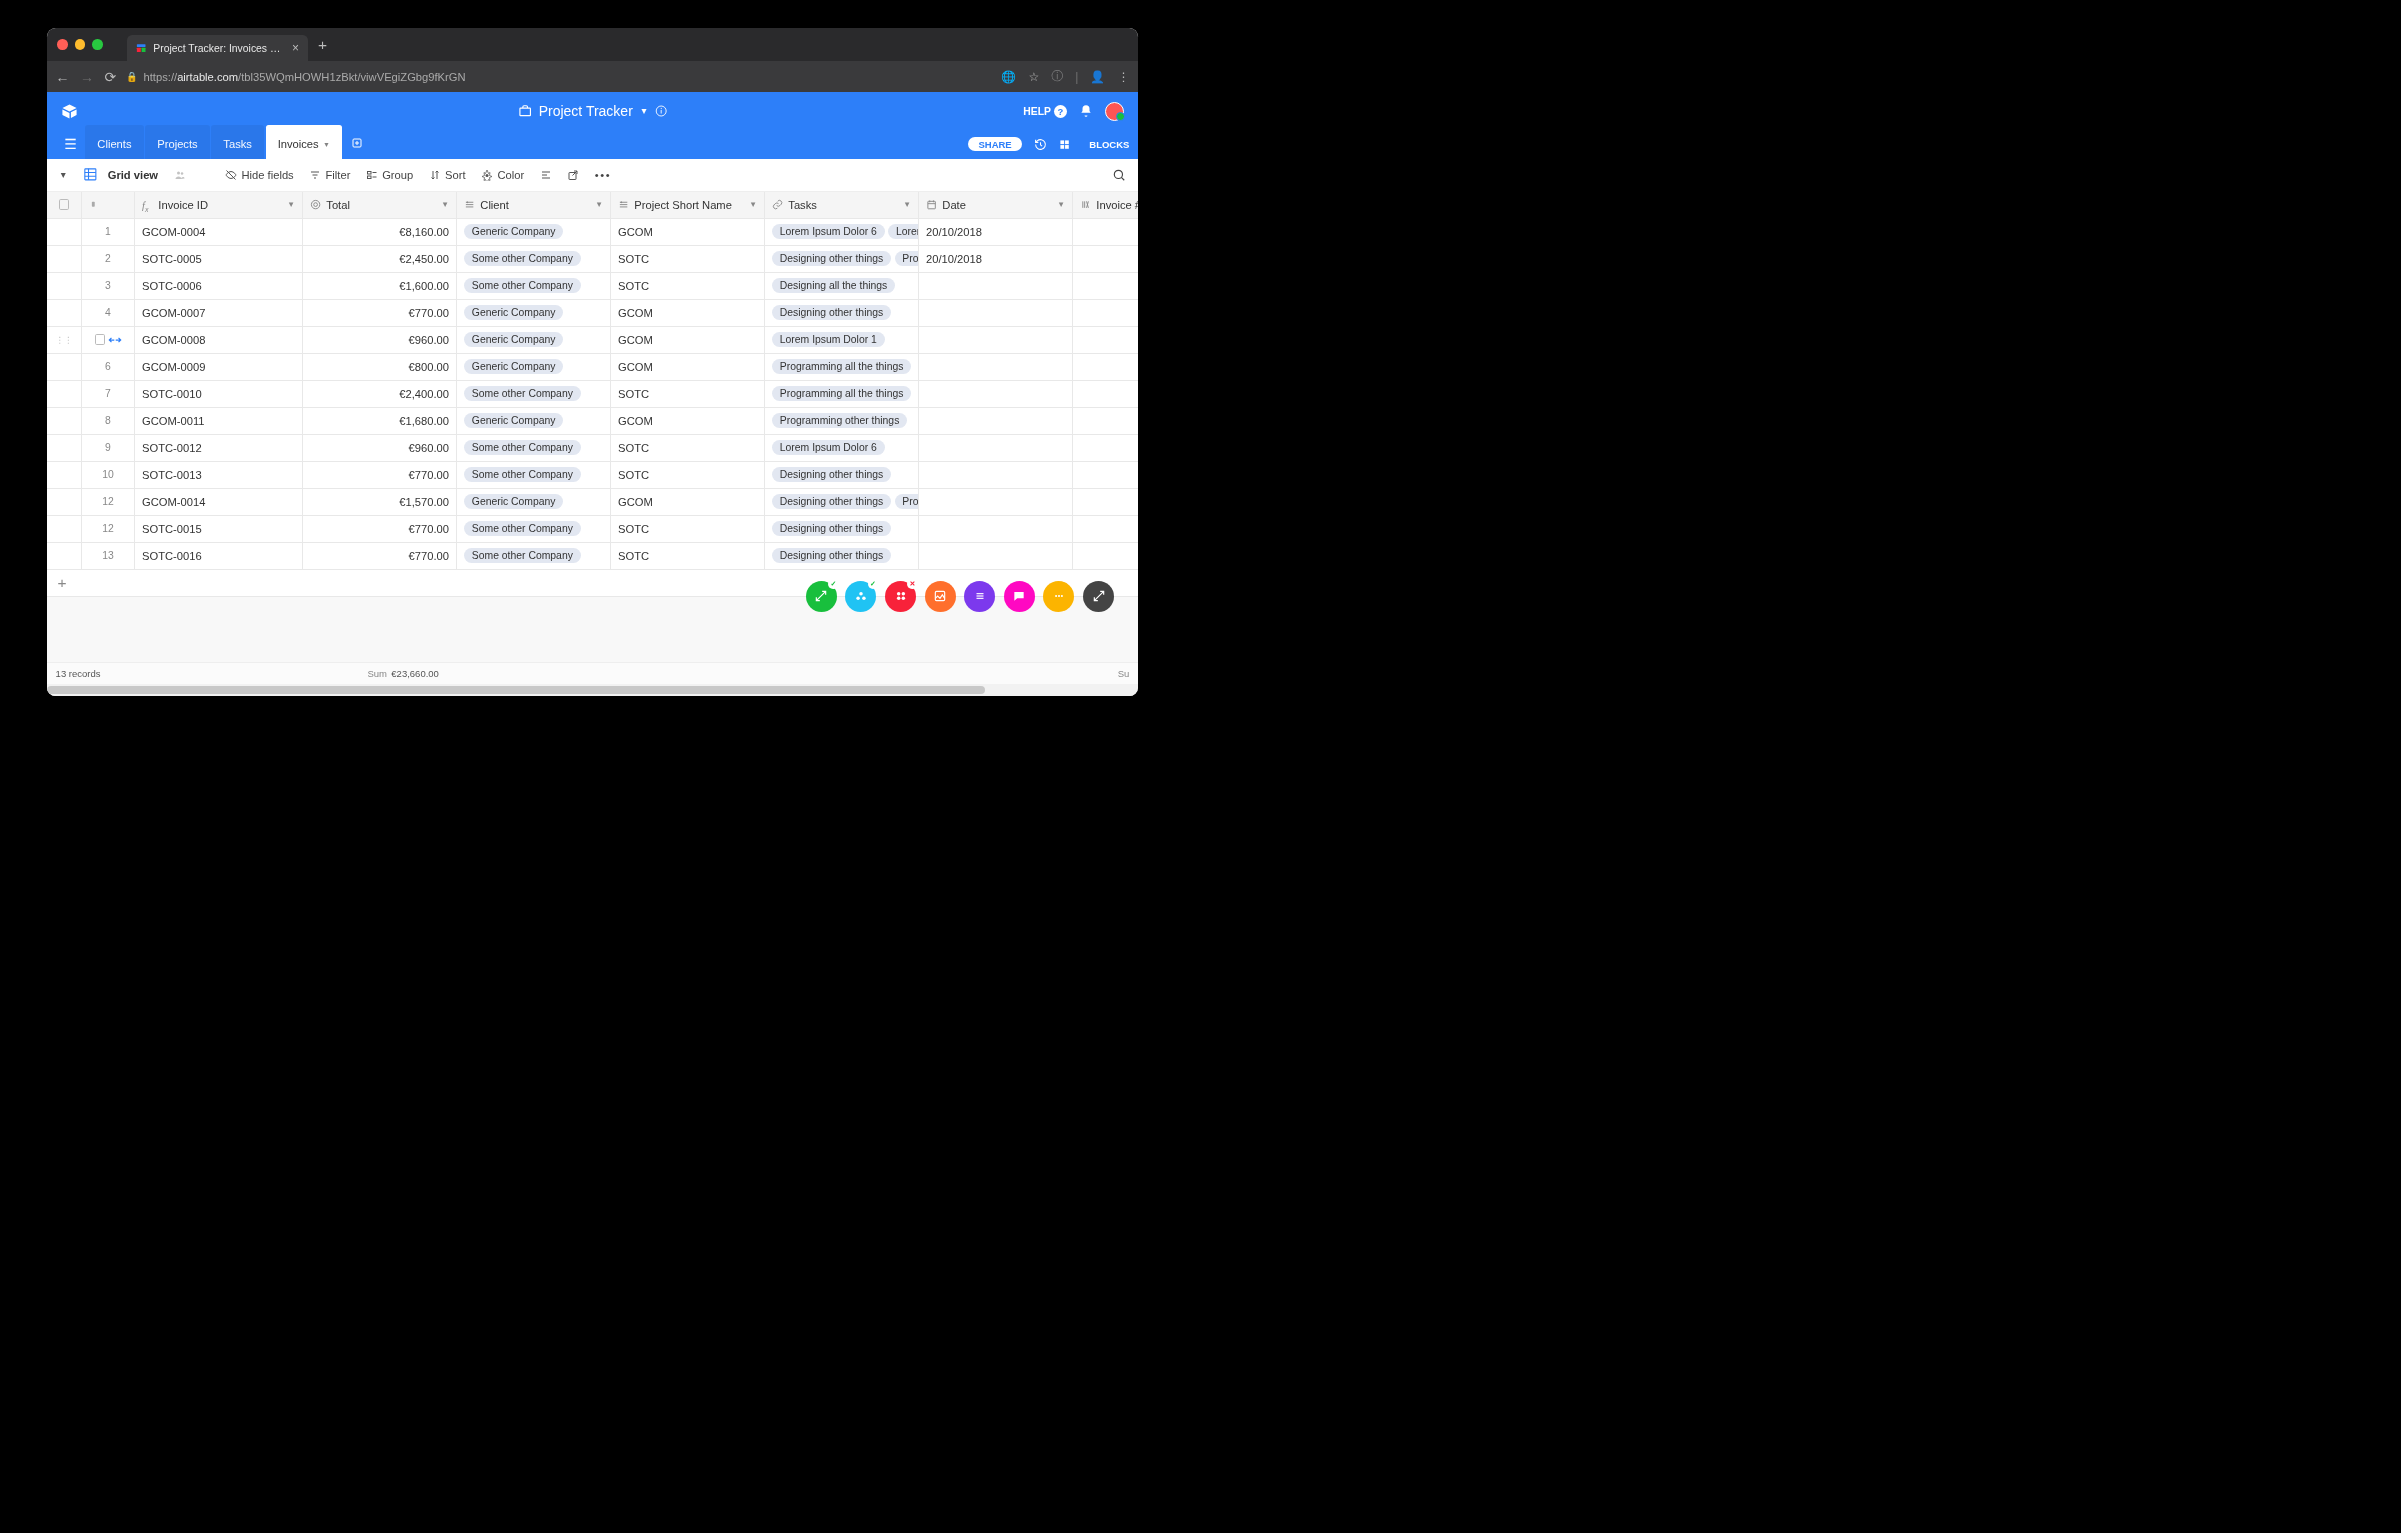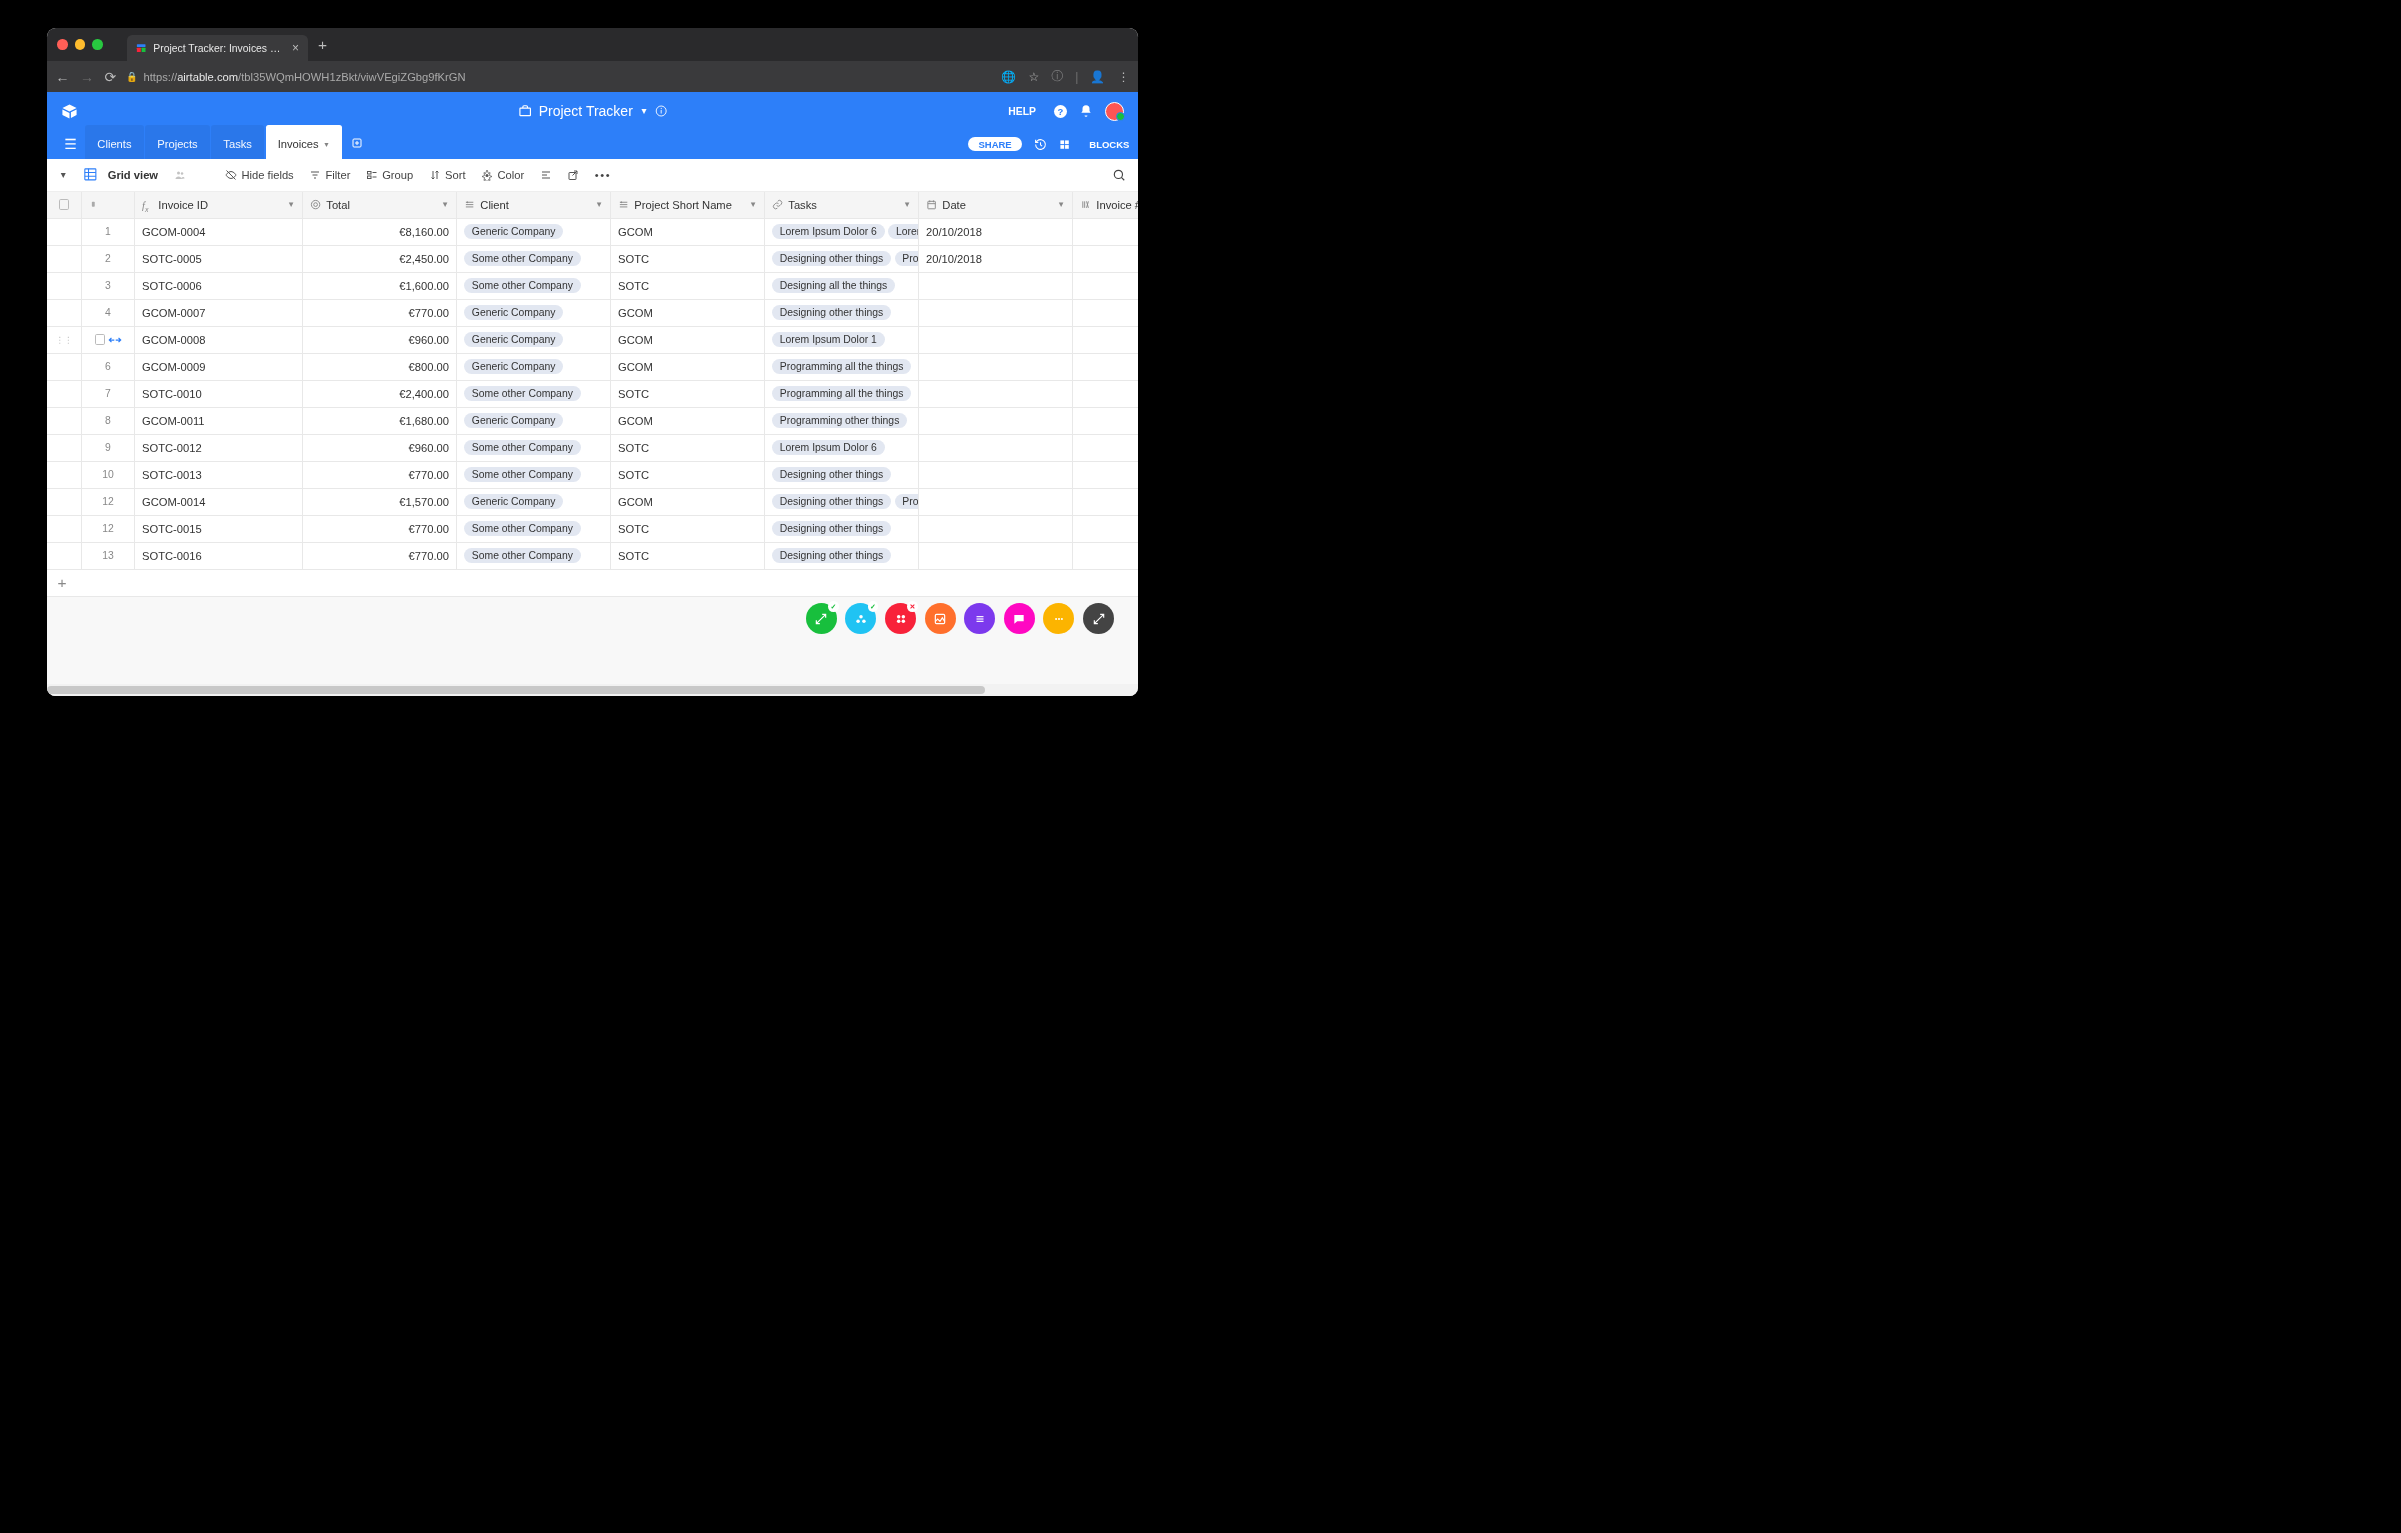--- a/index.html
+++ b/index.html
@@ -26,21 +26,21 @@
 .url-text { color: #aaa; }
 .url-text .domain { color: #e8e8e8; }
 .urlbar-right { display: flex; gap: 12px; align-items: center; color: #bbb; font-size: 12px; }
 
 .app-header { height: 38px; background: #2d7ff9; display: flex; align-items: center; padding: 8px 14px; color: #fff; justify-content: space-between; }
 .app-logo { width: 17px; height: 17px; }
 .app-center { display: flex; align-items: center; gap: 7px; font-size: 14px; font-weight: 500; position: absolute; left: 50%; transform: translateX(-50%); }
 .app-center .caret { font-size: 8.6px; }
 .info-icon { width: 12px; height: 12px; opacity: 0.9; }
 .app-right { display: flex; align-items: center; gap: 12px; font-size: 10.4px; font-weight: 600; }
-.help-badge { display: flex; align-items: center; gap: 18px; }
+.help-badge { display: flex; align-items: center; gap: 3px; }
 .help-badge-icon { width: 13px; height: 13px; background: #fff; color: #2d7ff9; border-radius: 50%; display: flex; align-items: center; justify-content: center; font-size: 9.5px; font-weight: 700; }
 .bell-icon { width: 14px; height: 14px; fill: #fff; }
 .avatar { width: 19px; height: 19px; border-radius: 50%; background: #fc5555; border: 1.7px solid #fff; position: relative; }
 .avatar::after { content: ''; position: absolute; bottom: -1.7px; right: -1.7px; width: 7px; height: 7px; background: #18bf3d; border: 1.3px solid #2d7ff9; border-radius: 50%; }
 
 .tabs-row { height: 28.5px; background: #2d7ff9; display: flex; align-items: center; padding: 0 8.6px; gap: 1.7px; }
 .tabs-left { display: flex; align-items: center; gap: 0; }
 .hamburger { color: #fff; padding: 0 8.6px; cursor: pointer; }
 .table-tab { color: rgba(255,255,255,0.95); font-size: 11.2px; padding: 13px 12px; cursor: pointer; background: rgba(0,0,0,0.06); margin-right: 1.7px; border-radius: 2.6px 2.6px 0 0; display:flex; align-items:center; gap:4.3px;}
 .table-tab.active { background: #fff; color: #333; font-weight: 500; }
@@ -615,18 +615,26 @@
           </svg>
         </div>
       <div class="fab dark">
           <svg viewBox="0 0 24 24">
             <path d="M20 4L4 20M10 20H4v-6M14 4h6v6" stroke="#fff" stroke-width="2" fill="none"></path>
           </svg>
         </div>
     </div>
   </div>
 
+  <div class="summary-bar">
+    <span class="summary-records">13 records</span>
+    <span class="summary-total">
+      <span class="lbl">Sum</span>
+      <span>€23,660.00</span>
+    </span>
+    <span class="summary-right">Su</span>
+  </div>
 
   <div class="scroll-track">
     <div class="scroll-thumb"></div>
   </div>
 </div>
 
 
 </body></html>

